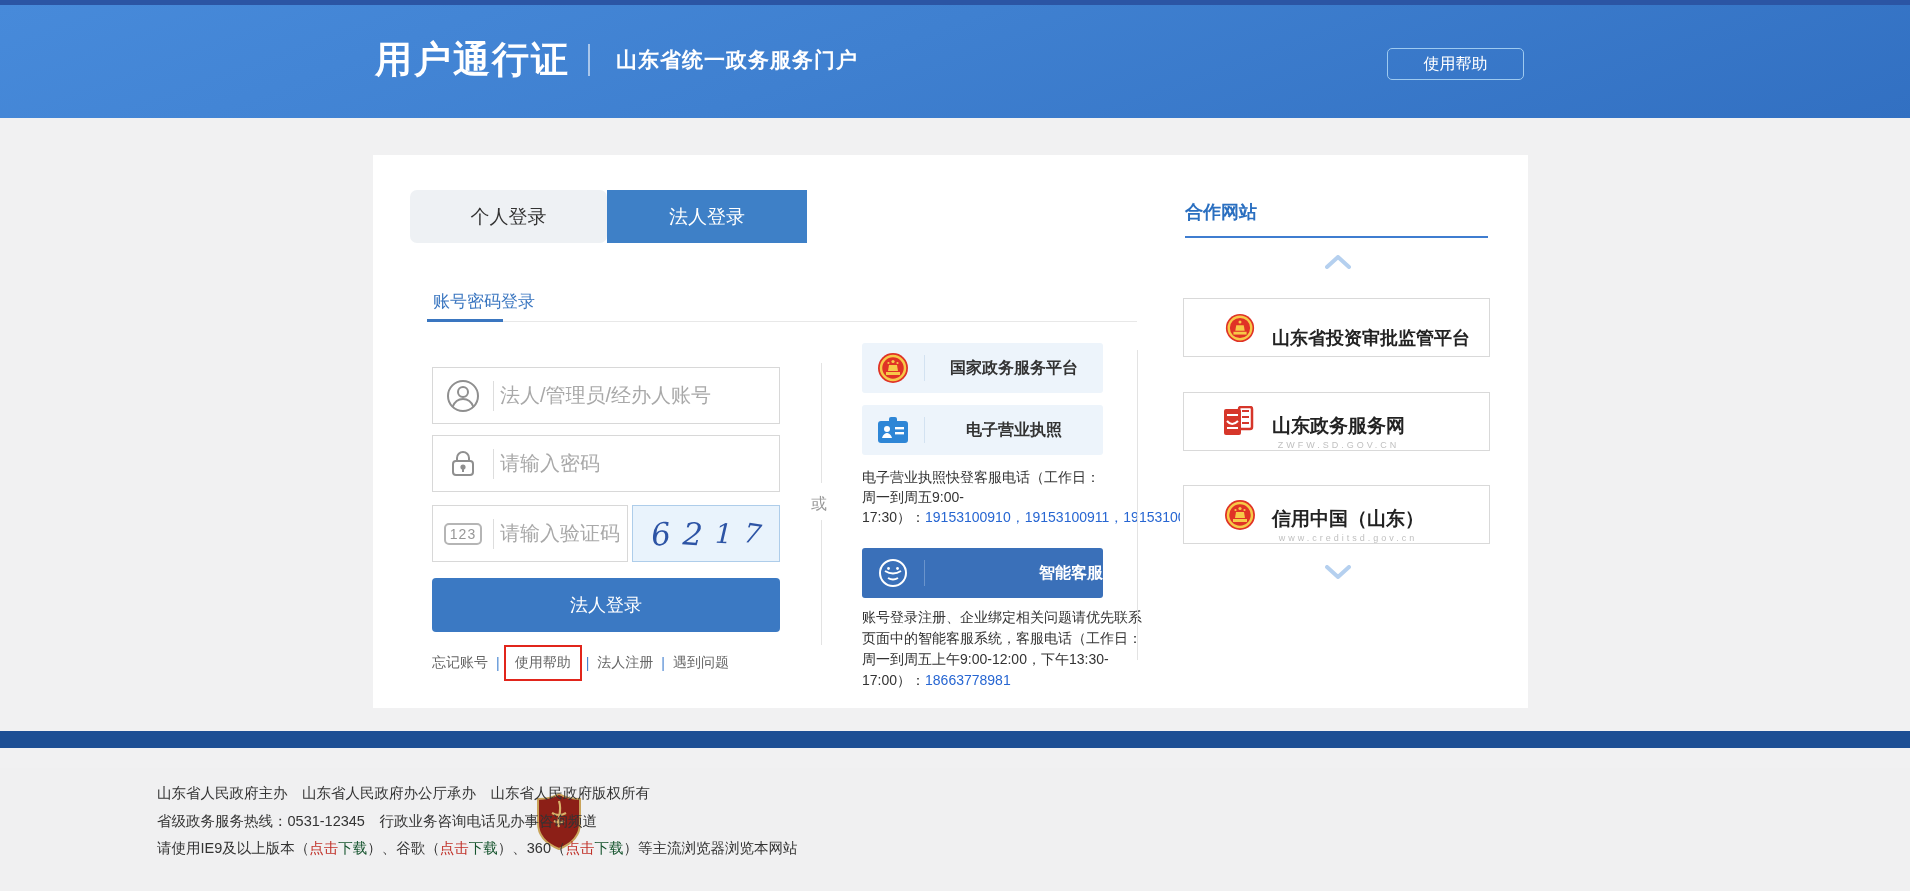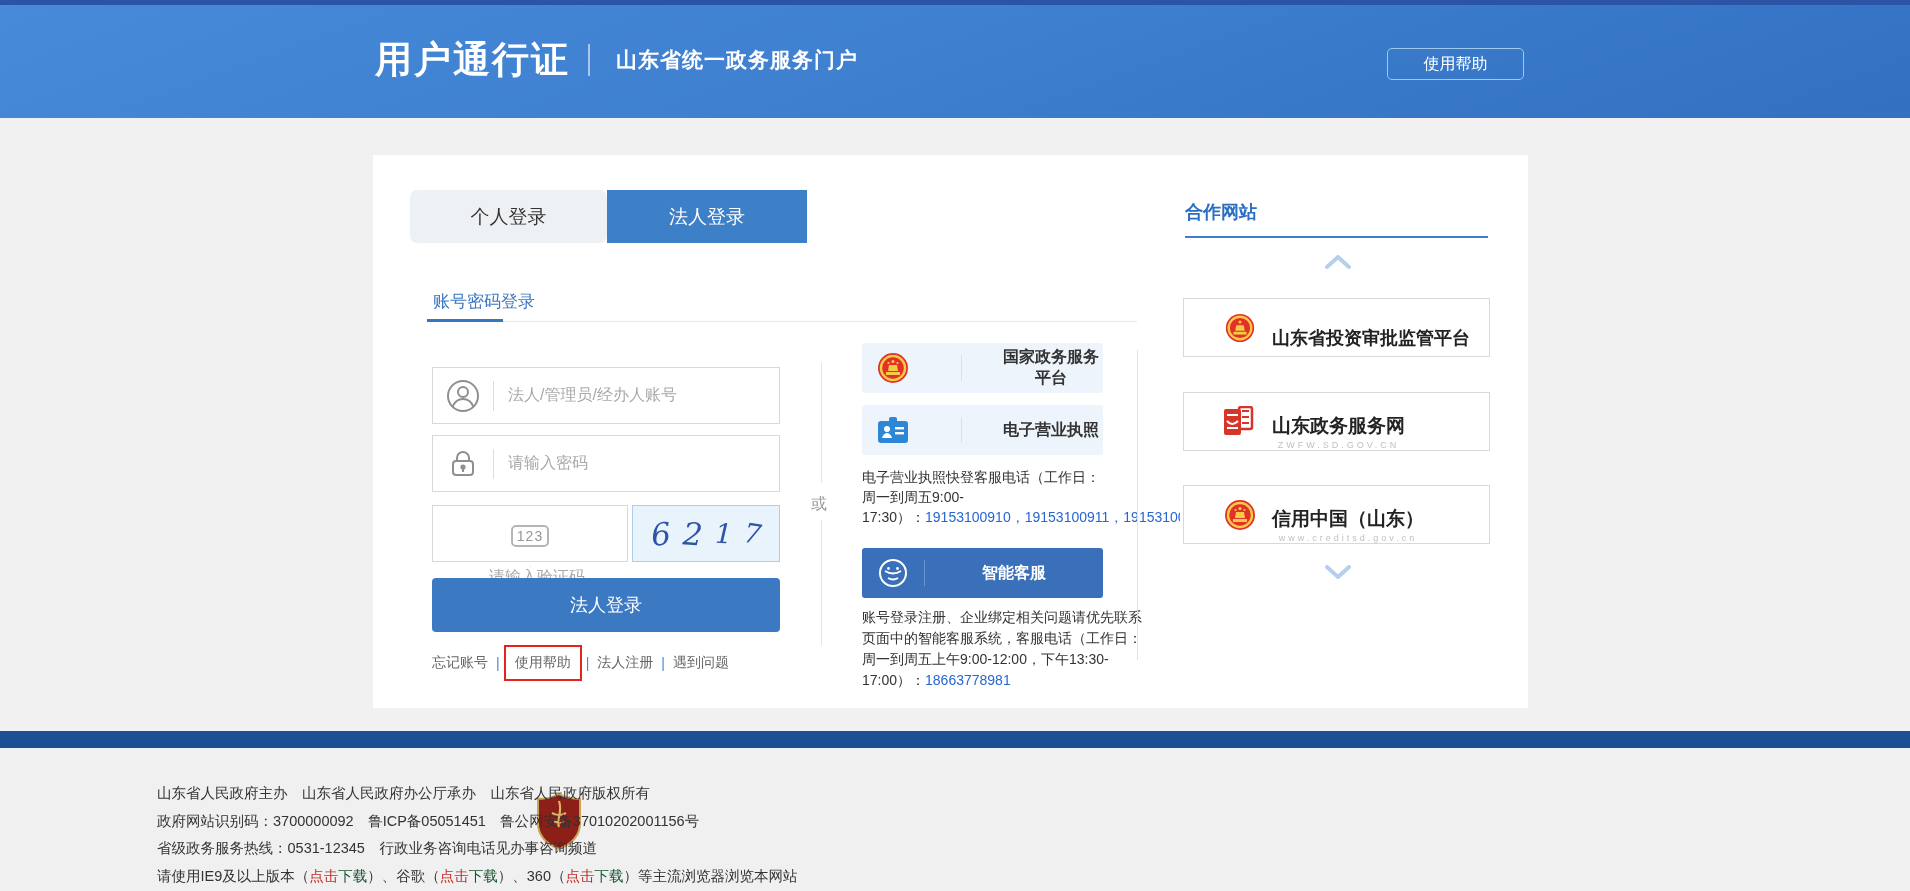--- a/index.html
+++ b/index.html
@@ -30,22 +30,22 @@
   
   .method { position:absolute; left:60px; top:135px; font-size:17px; color:#3a76c0; }
   .method-grayline { position:absolute; left:54px; top:166px; width:710px; height:1px; background:#e8e8e8; }
   .method-blueline { position:absolute; left:54px; top:164px; width:76px; height:3px; background:#3a76c0; }
 
   
   .field { position:absolute; left:59px; width:348px; height:57px; border:1px solid #d8d8d8; background:#fff;
            display:flex; align-items:center; }
   .field-icon { width:60px; display:flex; align-items:center; justify-content:center; flex:0 0 60px; }
   .field-div { width:1px; height:30px; background:#ddd; flex:0 0 1px; }
-  .field-ph { margin-left:14px; font-size:16px; color:#a9a9a9; white-space:nowrap; }
-  .f1 { top:212px; } .f2 { top:280px; } .f3 { top:350px; width:196px;flex-direction:column; }
+  .field-ph { margin-left:6px; font-size:20px; color:#a9a9a9; white-space:nowrap; }
+  .f1 { top:212px; } .f2 { top:280px; } .f3 { top:350px; width:196px; }
   .icon123 { font-size:14px; color:#979797; border:2px solid #b5b5b5; border-radius:5px; padding:1px 4px; letter-spacing:1px; }
 
   .captcha { position:absolute; left:259px; top:350px; width:148px; height:57px; background:#e9f3fc;
              border:1px solid #aecdea; display:flex; align-items:center; justify-content:center; cursor:pointer; }
   .captcha span { font-family:"DejaVu Serif", serif; font-style:italic; font-size:31px; color:#2d54a5; margin:0 6px; display:inline-block; }
   .captcha .c1 { transform:rotate(-6deg); } .captcha .c2 { transform:rotate(4deg); }
   .captcha .c3 { transform:rotate(2deg); font-size:27px; } .captcha .c4 { transform:rotate(8deg); font-size:27px; }
 
   .submit { position:absolute; left:59px; top:423px; width:348px; height:54px; background:#3b79c3; border:none;
             border-radius:4px; color:#fff; font-size:18px; cursor:pointer; display:flex; align-items:center; justify-content:center; }
@@ -57,35 +57,35 @@
 
   
   .vline1 { position:absolute; left:448px; top:208px; width:1px; background:#e3e3e3; }
   .vline1.topseg { height:120px; } .vline1.botseg { top:365px; height:125px; }
   .or-txt { position:absolute; left:438px; top:335px; font-size:16px; color:#999; background:#fff; padding:4px 0; }
 
   .vline2 { position:absolute; left:764px; top:195px; width:1px; height:310px; background:#e3e3e3; }
 
   
   .alt-btn { position:absolute; left:489px; width:241px; height:50px; background:#edf4fb; border-radius:3px;
-             display:flex; align-items:center; cursor:pointer;gap:37px; }
+             display:flex; align-items:center; cursor:pointer; }
   .alt-btn .abi { flex:0 0 62px; display:flex; align-items:center; justify-content:center; }
   .alt-btn .abd { width:1px; height:26px; background:#d3e2f1; }
   .alt-btn .abl { flex:1; text-align:center; font-size:16px; font-weight:bold; color:#333; }
   .ab1 { top:188px; } .ab2 { top:250px; }
 
   .hotline { position:absolute; left:489px; top:312px; width:330px; font-size:14px; color:#333; line-height:20px; }
   .hotline .phones { color:#2766d2; }
   .hotline .clipline { white-space:nowrap; overflow:hidden; width:318px; }
 
   .smart-btn { position:absolute; left:489px; top:393px; width:241px; height:50px; background:#3a70b9; border-radius:3px;
                display:flex; align-items:center; cursor:pointer; }
   .smart-btn .abi { flex:0 0 62px; display:flex; align-items:center; justify-content:center; }
   .smart-btn .abd { width:1px; height:26px; background:#6a94cc; }
-  .smart-btn .abl { flex:1; text-align:center; font-size:16px; font-weight:bold; color:#fff; }
+  .smart-btn .abl { flex:1; text-align:right; font-size:16px; font-weight:bold; color:#fff; }
 
   .smart-note { position:absolute; left:489px; top:452px; width:285px; font-size:14px; color:#333; line-height:21px; }
   .smart-note .phone { color:#2766d2; }
 
   
   .partners-title { position:absolute; left:812px; top:45px; font-size:18px; font-weight:bold; color:#2a6fc0; }
   .partners-line { position:absolute; left:812px; top:81px; width:303px; height:2px; background:#3f7dd0; }
   .chev { position:absolute; left:952px; width:26px; height:14px; cursor:pointer; }
   .chev-up { top:100px; } .chev-down { top:410px; }
   .pcard { position:absolute; left:810px; width:307px; height:59px; background:#fff; border:1px solid #d9d9d9;
@@ -307,17 +307,16 @@
 <div class="footer">
   <span class="badge">
     <svg width="46" height="57" viewBox="0 0 46 57">
       <path d="M23 1 C30 5 38 6 44 6 L44 30 C44 44 33 52 23 56 C13 52 2 44 2 30 L2 6 C8 6 16 5 23 1 Z" fill="#8c1f17" stroke="#c9a35a" stroke-width="2"></path>
       <path d="M23 8 C27 20 20 26 23 34 M16 20 q7 4 14 0 M18 28 q5 3 10 0" stroke="#d8b36a" stroke-width="2.2" fill="none"></path>
       <text x="23" y="47" text-anchor="middle" font-size="6.5" fill="#d8b36a" aria-label="党政机关"></text>
     </svg>
   </span>
   <div class="ftext">
     <div>山东省人民政府主办　山东省人民政府办公厅承办　山东省人民政府版权所有</div>
-    <div>政府网站识别码：3700000092　鲁ICP备05051451　鲁公网安备37010202001156号</div>
     <div>省级政务服务热线：0531-12345　行政业务咨询电话见办事咨询频道</div>
     <div><span>请使用IE9及以上版本（</span><a><span class="r">点击</span><span class="b">下载</span></a><span>）、谷歌（</span><a><span class="r">点击</span><span class="b">下载</span></a><span>）、360（</span><a><span class="r">点击</span><span class="b">下载</span></a><span>）等主流浏览器浏览本网站</span></div>
   </div>
 </div>
 
 </body></html>

